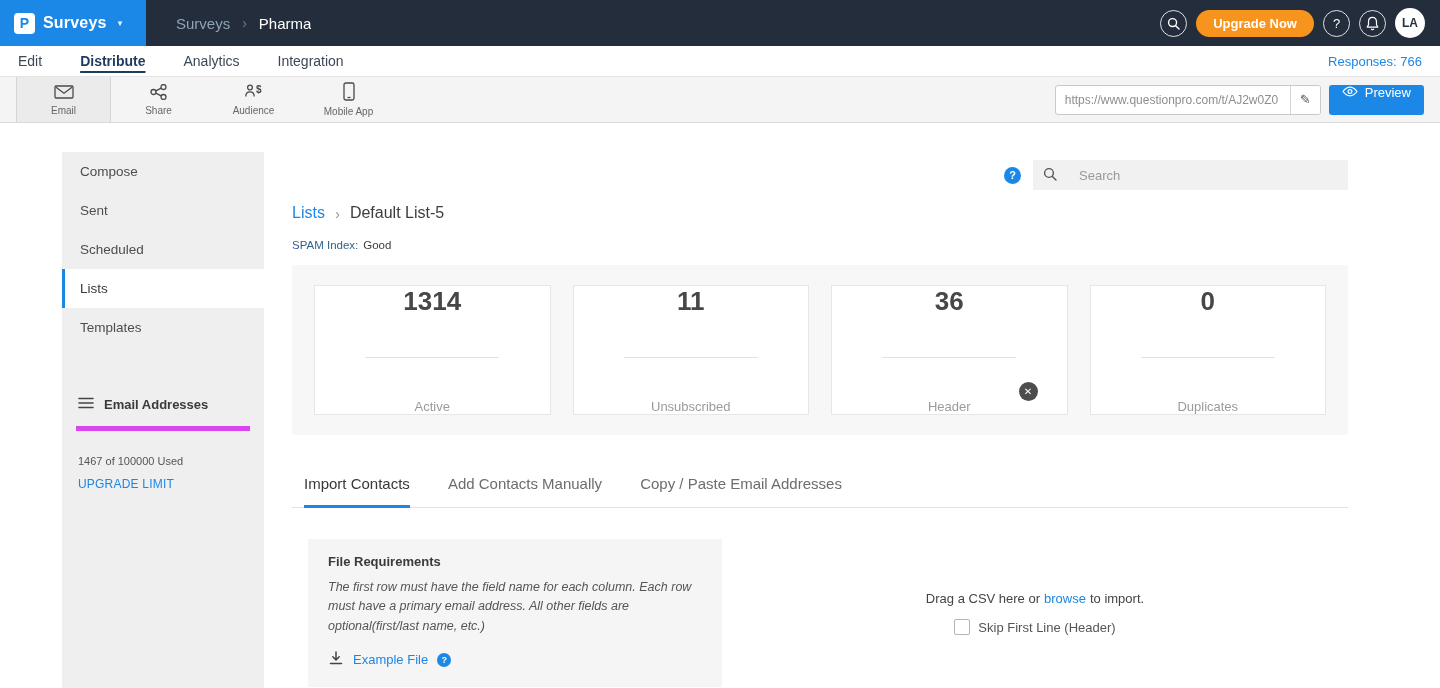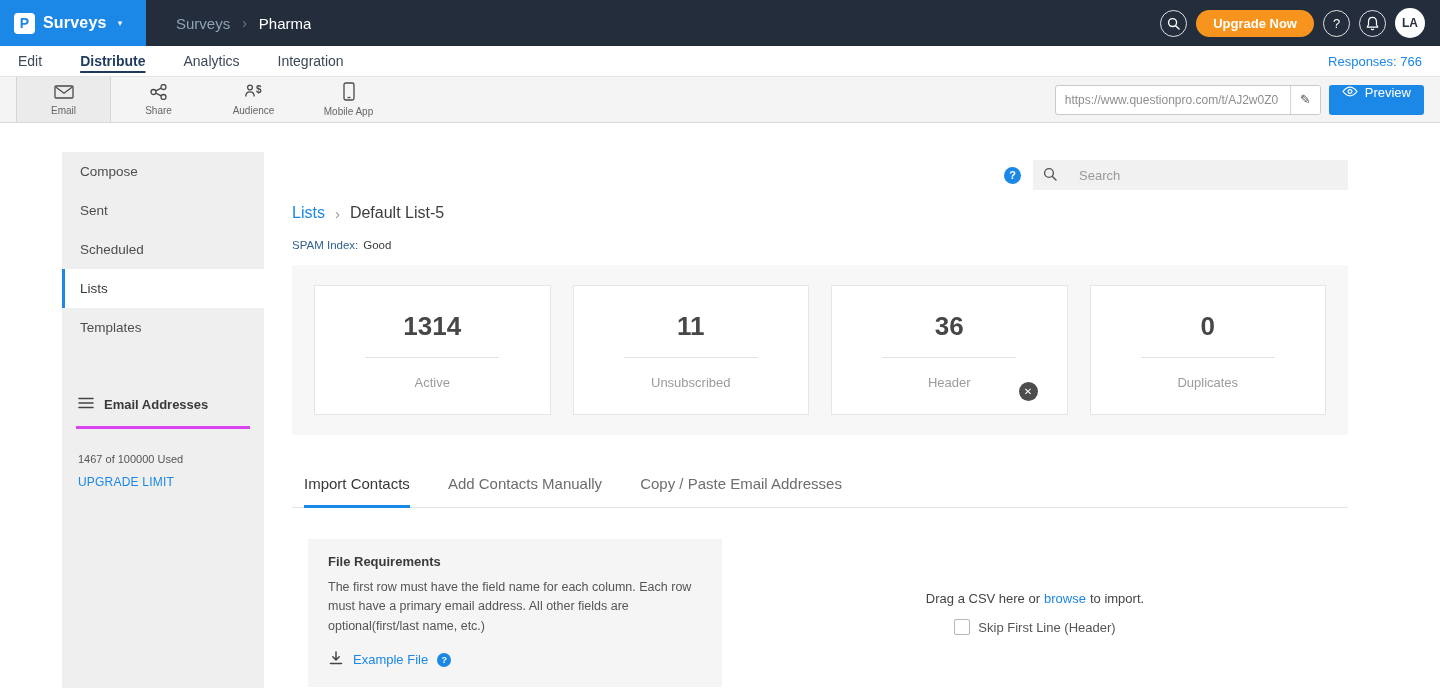--- a/index.html
+++ b/index.html
@@ -39,55 +39,55 @@
   .url-input { flex:1; min-width:0; border:none; outline:none; background:transparent; font-size:12px; color:#8e8e8e; padding:0 9px; font-family:inherit; }
   .url-edit { width:30px; border:none; background:#fff; border-left:1px solid #d5d5d5; color:#555; font-size:13px; cursor:pointer; display:flex; align-items:center; justify-content:center; }
   .preview-btn { margin-left:8px; height:30px; padding:0 13px; border:none; border-radius:3px; background:#1b87e6; color:#fff; font-size:13px; display:flex; gap:7px; cursor:pointer; }
 
   
   .content { display:flex; margin:29px 62px 0; height:536px; }
   .sidebar { width:202px; background:#efefef; flex-shrink:0; }
   .side-item { height:39px; display:flex; align-items:center; padding-left:15px; font-size:13.5px; color:#4d4d4d; cursor:pointer; border-left:3px solid transparent; }
   .side-item.active { background:#fff; border-left-color:#1b87e6; color:#3a3a3a; }
   .email-section { margin-top:50px; }
-  .email-header { display:flex; align-items:center; gap:10px; margin:0 14px; padding:0 2px 14px; border-bottom:3px solid #d946ef; font-size:13px; font-weight:bold; color:#3a3a3a; }
+  .email-header { display:flex; align-items:center; gap:10px; margin:0 14px; padding:0 2px 14px; border-bottom:5px solid #d946ef; font-size:13px; font-weight:bold; color:#3a3a3a; }
   .usage { padding:24px 16px 0; font-size:11px; color:#555; }
   .upgrade-limit { display:block; padding:10px 16px 0; font-size:12px; color:#1b87e6; cursor:pointer; letter-spacing:.2px; }
 
   .main { flex:1; background:#fff; padding:8px 30px 0 28px; overflow:hidden; }
   .main-top { display:flex; justify-content:flex-end; align-items:center; gap:12px; height:30px; }
   .help-circle { width:17px; height:17px; border-radius:50%; background:#1b87e6; color:#fff; font-size:11px; font-weight:bold; display:flex; align-items:center; justify-content:center; cursor:pointer; flex-shrink:0; }
   .search-box { width:315px; height:30px; background:#f1f1f1; display:flex; align-items:center; gap:22px; padding:0 10px; }
   .search-box input { flex:1; border:none; background:transparent; outline:none; font-size:13px; color:#333; font-family:inherit; }
   .search-box input::placeholder { color:#9a9a9a; }
 
   .crumbs { margin-top:14px; display:flex; align-items:center; gap:10px; font-size:16px; }
   .crumb-link { color:#1b87e6; cursor:pointer; }
   .crumb-sep { color:#999; font-size:15px; }
   .crumb-cur { color:#3d3d3d; }
 
   .spam { margin-top:17px; font-size:11.5px; display:flex; gap:5px; }
   .spam-label { color:#31618e; }
   .spam-value { color:#3d3d3d; }
 
   .stats { margin-top:14px; background:#f7f7f7; padding:20px 22px; display:flex; gap:22px; }
-  .stat-card { flex:1; background:#fff; border:1px solid #e6e6e6; height:130px; display:flex; flex-direction:column; align-items:center; justify-content:center; position:relative; }
+  .stat-card { flex:1; background:#fff; border:1px solid #e6e6e6; height:130px; display:flex; flex-direction:column; align-items:center; justify-content:space-between; position:relative; }
   .stat-value { font-size:26px; font-weight:bold; color:#474747; }
   .stat-divider { width:57%; height:1px; background:#e2e2e2; margin:15px 0 17px; }
   .stat-label { font-size:13px; color:#9b9b9b; }
   .stat-action { position:absolute; right:29px; bottom:13px; width:19px; height:19px; border-radius:50%; border:none; background:#4d4d4d; color:#fff; font-size:10px; display:flex; align-items:center; justify-content:center; cursor:pointer; }
 
   .contact-tabs { margin-top:40px; display:flex; gap:38px; border-bottom:1px solid #e2e2e2; padding-left:12px; }
   .ctab { font-size:15px; color:#6d6d6d; padding-bottom:13px; border-bottom:3px solid transparent; margin-bottom:-1px; cursor:pointer; }
   .ctab.active { color:#383838; border-bottom-color:#1b87e6; }
 
   .import-row { margin-top:31px; display:flex; }
   .file-req { width:414px; margin-left:16px; background:#f5f5f5; padding:15px 20px 18px; flex-shrink:0; }
   .fr-title { font-size:13px; font-weight:bold; color:#3a3a3a; }
-  .fr-body { margin-top:9px; font-size:12.5px; color:#555; line-height:1.55; max-width:365px; }
+  .fr-body { margin-top:9px; font-size:12.5px; color:#555; line-height:1.55; max-width:365px;font-style:italic; }
   .fr-example { margin-top:14px; display:flex; align-items:center; gap:9px; }
   .example-link { font-size:13px; color:#1b87e6; cursor:pointer; }
   .q-ic { width:14px; height:14px; border-radius:50%; background:#1b87e6; color:#fff; font-size:9px; font-weight:bold; display:flex; align-items:center; justify-content:center; cursor:pointer; flex-shrink:0; }
   .drop-zone { flex:1; display:flex; flex-direction:column; align-items:center; justify-content:center; gap:13px; }
   .drop-line { font-size:13px; color:#444; display:flex; gap:4px; }
   .browse-link { color:#1b87e6; cursor:pointer; }
   .skip-row { display:flex; align-items:center; gap:8px; font-size:13px; color:#555; cursor:pointer; }
   .skip-row input { appearance:none; width:16px; height:16px; border:1px solid #b5b5b5; border-radius:2px; background:#fff; cursor:pointer; }
 </style>
 </head>

